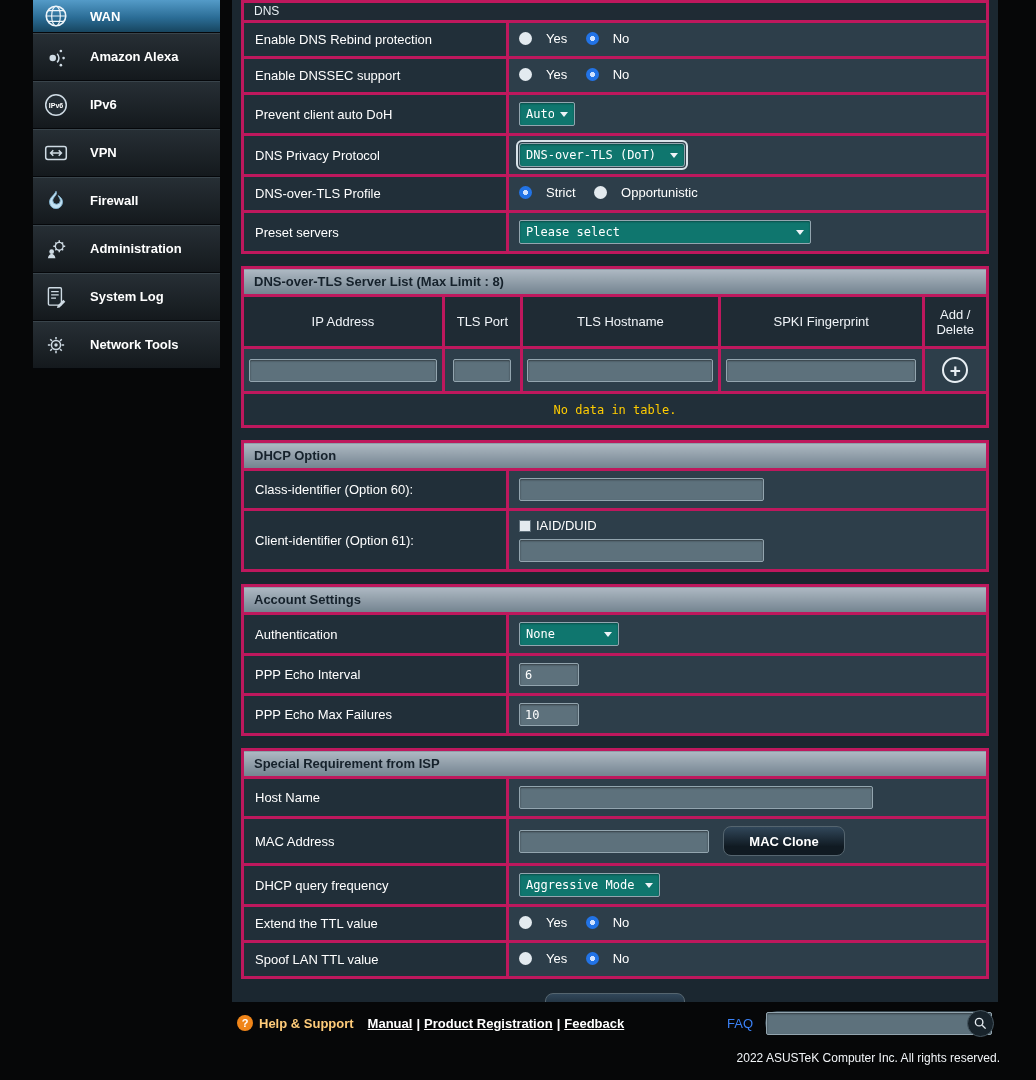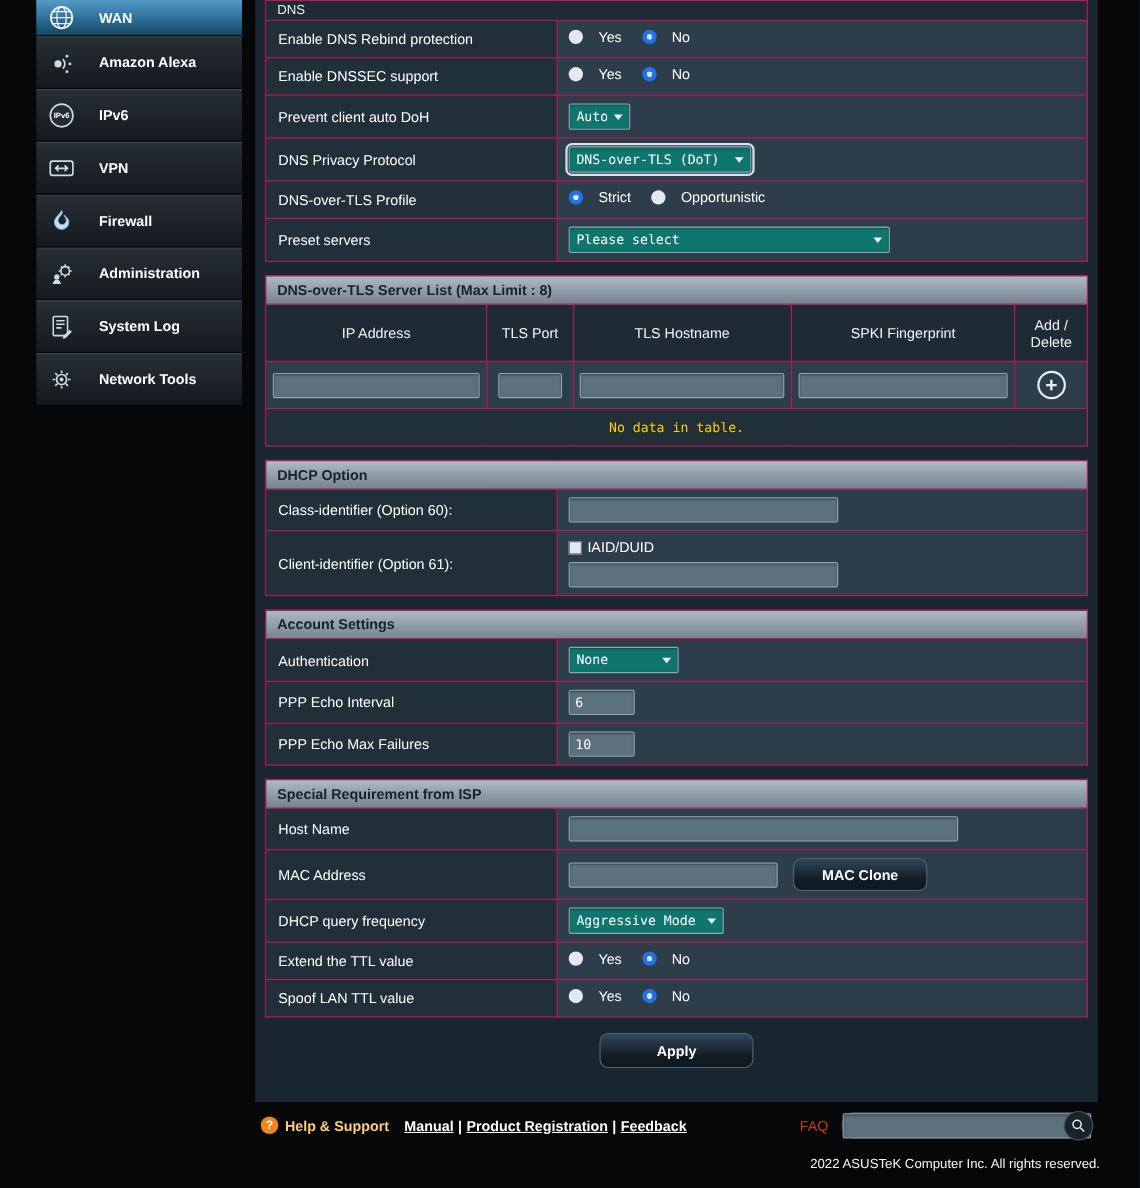--- a/index.html
+++ b/index.html
@@ -23,21 +23,21 @@
     background:linear-gradient(#549bc8, #2b6d96 55%, #17455f);
     box-shadow:none;
   }
   .icn { width:30px; height:30px; flex:0 0 30px; display:flex; align-items:center; justify-content:center; }
   .icn svg { width:26px; height:26px; }
 
   
   .panel { position:absolute; left:232px; top:0; width:766px; height:1002px; background:#1b2730; overflow:hidden; }
 
   table.tbl { width:748px; margin:0 auto 12px auto; border-collapse:collapse; border:1px solid #46545e; }
-  table.tbl td, table.tbl th { border:1px solid #be185d; }
+  table.tbl td, table.tbl th { border:3px solid #be185d; }
 
   .bar {
     background:linear-gradient(#aeb9c3, #73838f); color:#15212b;
     font-size:13px; font-weight:bold; text-align:left; padding:5px 10px; height:24px;
   }
   .dns-mini {
     background:#1f2b34; color:#e9eff4; font-size:12px; font-weight:normal;
     text-align:left; padding:1px 10px 2px 10px; height:15px;
   }
   .lbl { background:#212f39; width:265px; padding:9px 11px; font-size:13px; vertical-align:middle; color:#fff; }
@@ -97,21 +97,21 @@
   .stack { display:flex; flex-direction:column; gap:6px; align-items:flex-start; }
   .chkline { display:flex; align-items:center; font-size:13px; }
 
   
   .footer { position:absolute; left:232px; top:1006px; width:766px; height:34px; display:flex; align-items:center; }
   .help { display:flex; align-items:center; gap:6px; margin-left:5px; color:#ffcc7a; font-size:13px; font-weight:bold; cursor:pointer; }
   .qicon { width:16px; height:16px; border-radius:50%; background:#f08519; color:#fff; font-size:11px; font-weight:bold; display:flex; align-items:center; justify-content:center; }
   .links { margin-left:14px; font-size:13px; font-weight:bold; }
   .links a { color:#fff; text-decoration:underline; }
   .sep { margin:0 4px; color:#fff; font-weight:bold; }
-  .faq { margin-left:auto; font-size:13px; color:#c2410c; }
+  .faq { margin-left:auto; font-size:13px; color:#3b82f6; }
   .search-pill {
     margin-left:12px; margin-right:5px; width:228px; height:24px;
     border:1px solid #36454f; border-radius:13px; background:#0c1319;
     position:relative; display:flex; align-items:center;
   }
   .search-input { flex:1; background:transparent; border:none; outline:none; color:#fff; font:12px "DejaVu Sans Mono", monospace; padding:0 30px 0 12px; height:22px; }
   .mag-btn {
     position:absolute; right:-2px; top:-2px; width:27px; height:27px; border-radius:50%;
     background:#18232b; border:1px solid #45555f; display:flex; align-items:center; justify-content:center;
     cursor:pointer; padding:0;

